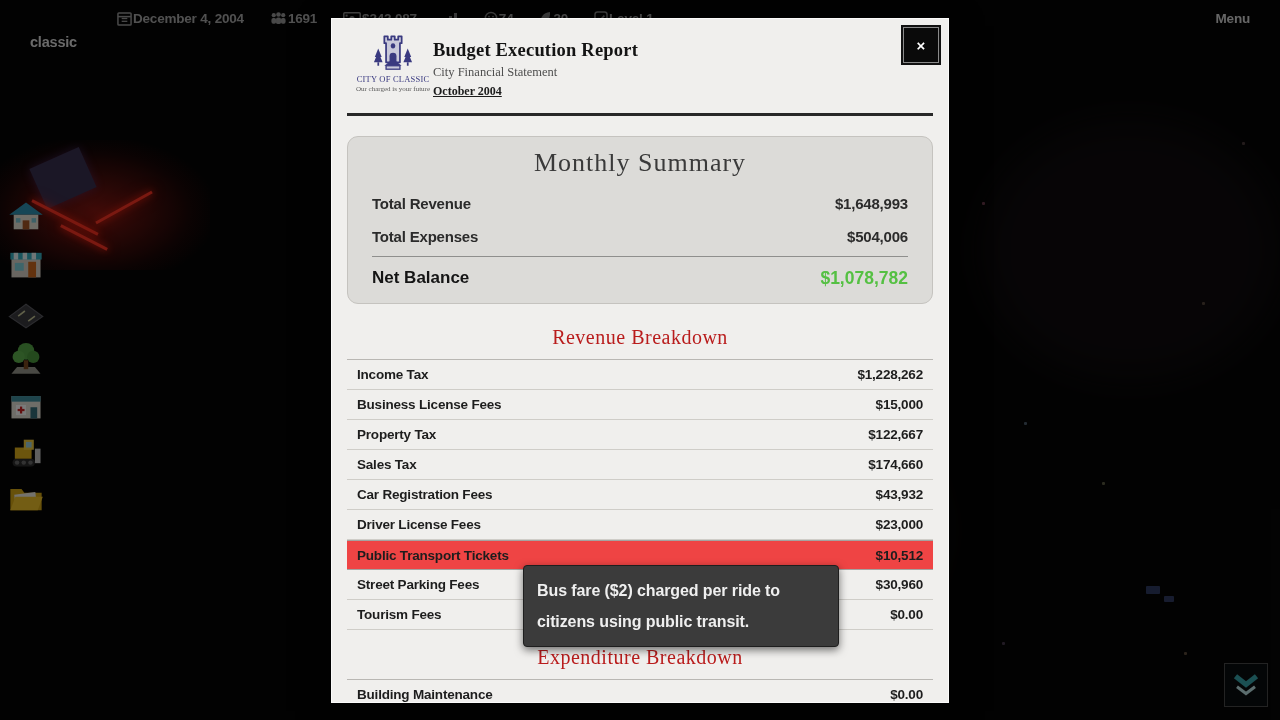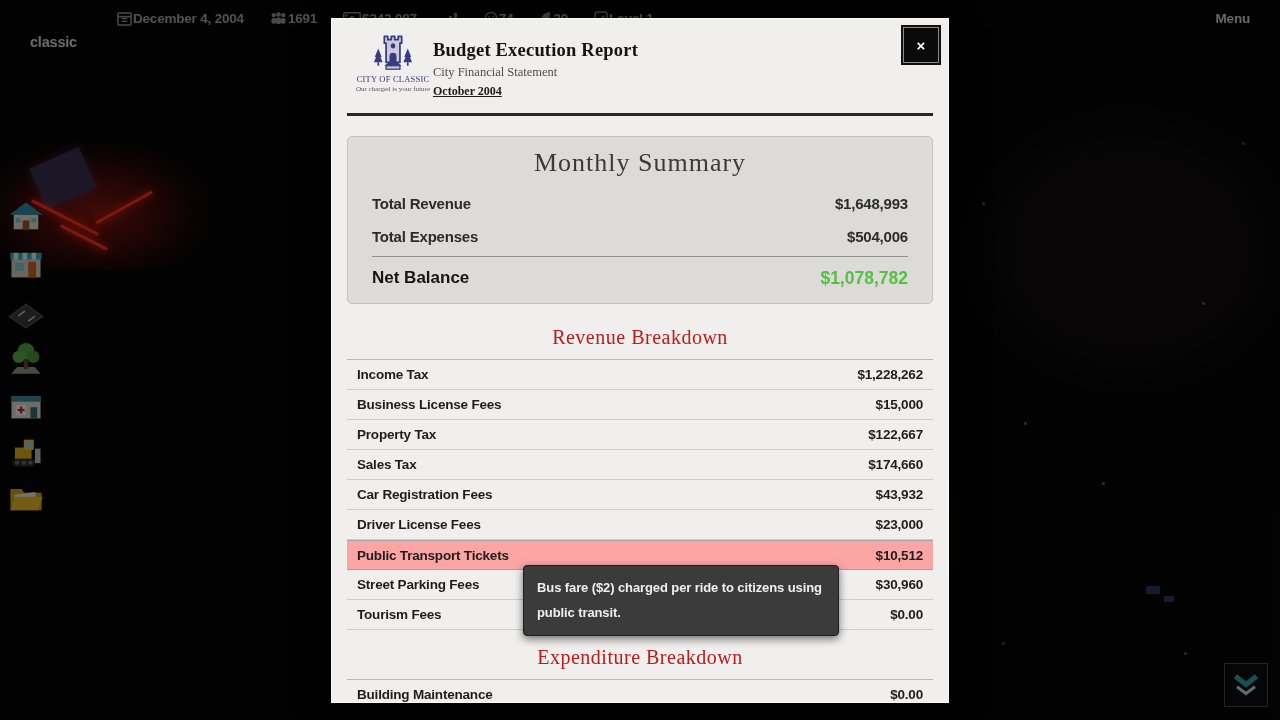--- a/index.html
+++ b/index.html
@@ -41,42 +41,42 @@
   .tblock{position:absolute;left:102px;top:22px;font-family:"Liberation Serif","DejaVu Serif",serif;}
   .mtitle{font-size:18.5px;font-weight:bold;color:#141414;letter-spacing:.2px;}
   .msub{font-size:12.5px;color:#4e4e4e;margin-top:4px;}
   .mperiod{font-size:12px;font-weight:bold;color:#1c1c1c;margin-top:4px;text-decoration:underline;}
   .close-btn{position:absolute;right:8px;top:7px;width:36px;height:36px;background:#0a0a0a;
     border:2px solid #111;box-shadow:inset 0 0 0 1px #8a8a8a;color:#fff;font-size:15px;font-weight:bold;
     display:flex;align-items:center;justify-content:center;cursor:pointer;}
   .hdiv{position:absolute;left:16px;right:16px;top:95px;height:3px;background:#282828;}
   
   .summary{position:absolute;left:16px;top:118px;width:586px;height:168px;box-sizing:border-box;
-    background:#dcdbd8;border:1px solid #c5c3bf;border-radius:5px;}
+    background:#dcdbd8;border:1px solid #c5c3bf;border-radius:11px;}
   .sum-title{text-align:center;font-family:"Liberation Serif","DejaVu Serif",serif;font-size:26px;
     color:#3a3a3a;letter-spacing:1px;margin-top:11px;}
   .sum-rows{margin-top:9px;}
   .sum-row{display:flex;justify-content:space-between;align-items:center;height:33px;padding:0 24px;
     font-size:15px;font-weight:bold;color:#2b2b2b;letter-spacing:-.2px;}
   .net-row{display:flex;justify-content:space-between;align-items:center;height:42px;
     margin:3px 24px 0;border-top:1px solid #8f8f8d;font-weight:bold;}
   .net-row .lbl{font-size:17px;color:#151515;}
   .net-row .val{font-size:17.5px;color:#55c043;}
   
   .content{position:absolute;left:16px;top:300px;width:586px;}
   .section-head{text-align:center;font-family:"Liberation Serif","DejaVu Serif",serif;font-size:20px;
     color:#b91c1c;letter-spacing:.5px;padding:8px 0 10px;border-bottom:1px solid #b9b7b3;}
   .section-head.second{padding-top:16px;}
   .bd-row{display:flex;justify-content:space-between;align-items:center;height:29px;
     border-bottom:1px solid #cfcdc8;padding:0 10px;font-size:13.5px;font-weight:bold;color:#1d1d1d;letter-spacing:-.2px;}
-  .bd-row.hl{background:#fca5a5;border-top:1px solid #a5a3a0;border-bottom:1px solid #a5a3a0;height:28px;}
+  .bd-row.hl{background:#ef4444;border-top:1px solid #a5a3a0;border-bottom:1px solid #a5a3a0;height:28px;}
   
   .tooltip{position:absolute;left:523px;top:565px;width:288px;z-index:30;background:#3b3b3b;
     border:1px solid #1e1e1e;border-radius:4px;box-shadow:0 3px 8px rgba(0,0,0,.55);
-    padding:9px 13px;color:#efefef;font-size:13px;font-weight:bold;line-height:1.95;letter-spacing:-.1px;}
+    padding:9px 13px;color:#efefef;font-size:16px;font-weight:bold;line-height:1.95;letter-spacing:-.1px;}
 </style>
 </head>
 <body>
 
 <div id="screen">
 
   <div class="bg">
     <div class="blob" style="left:520px;top:380px;width:420px;height:300px;background:rgba(28,20,16,.55);"></div>
     <div class="blob" style="left:980px;top:120px;width:300px;height:260px;background:rgba(24,18,22,.5);"></div>
     <div class="neon-glow"></div>

